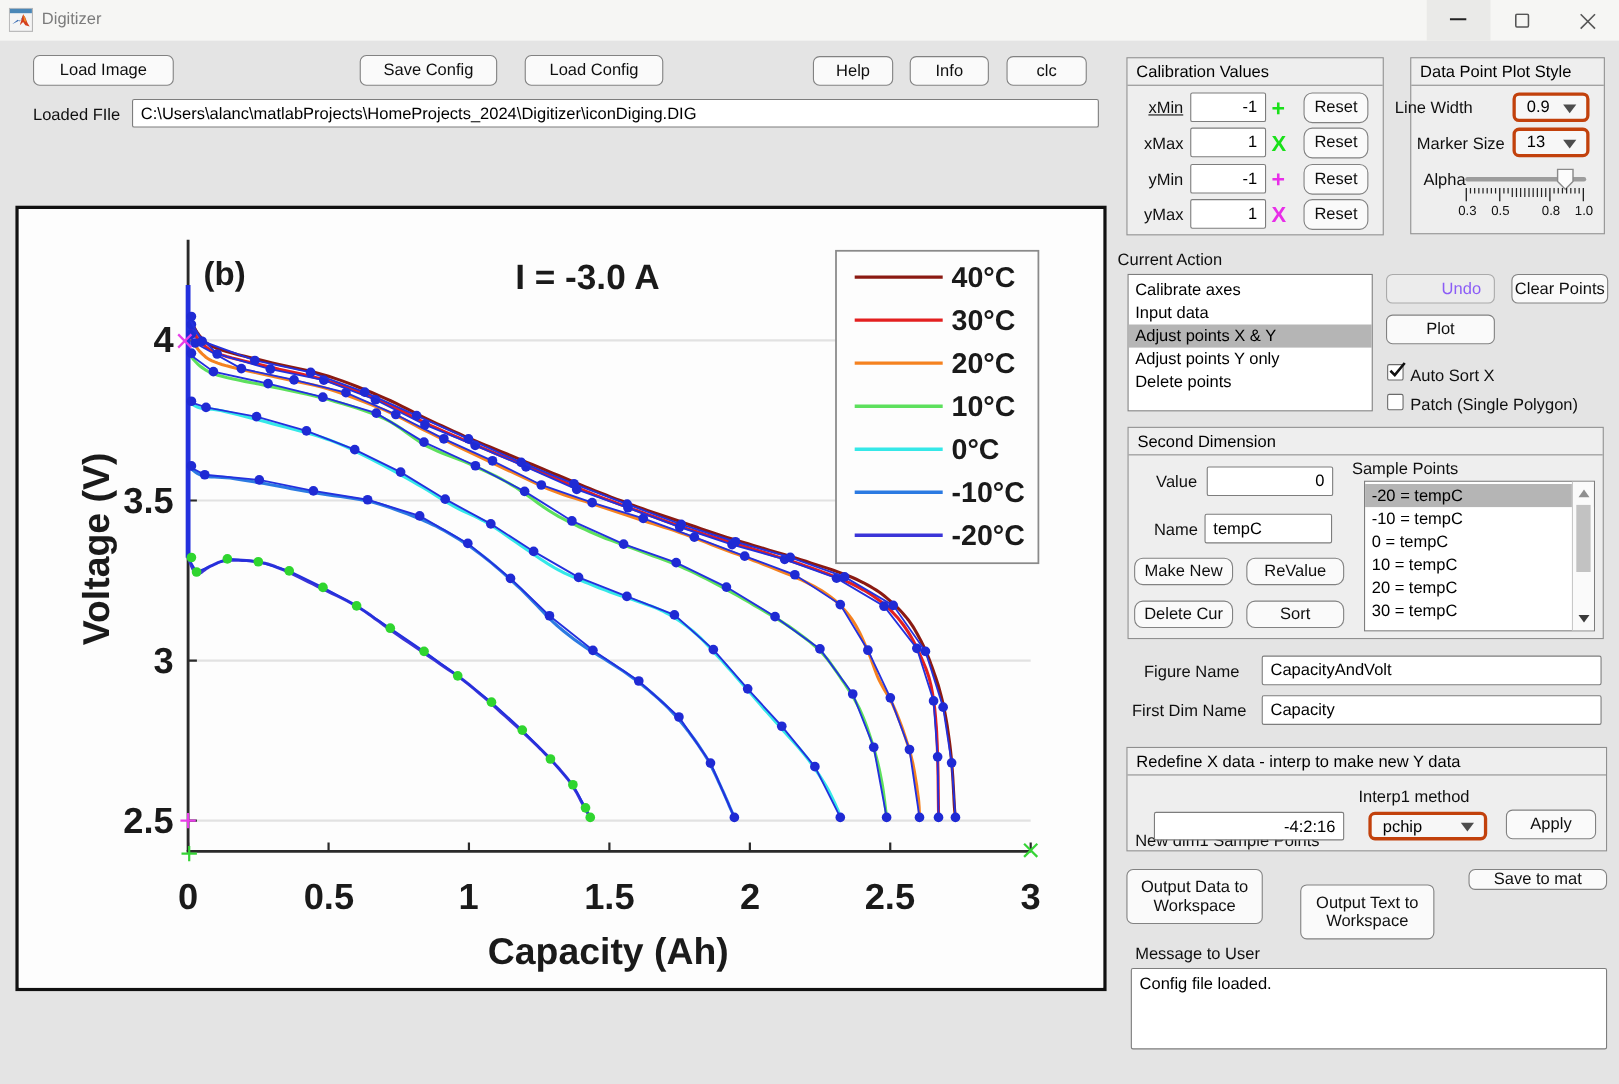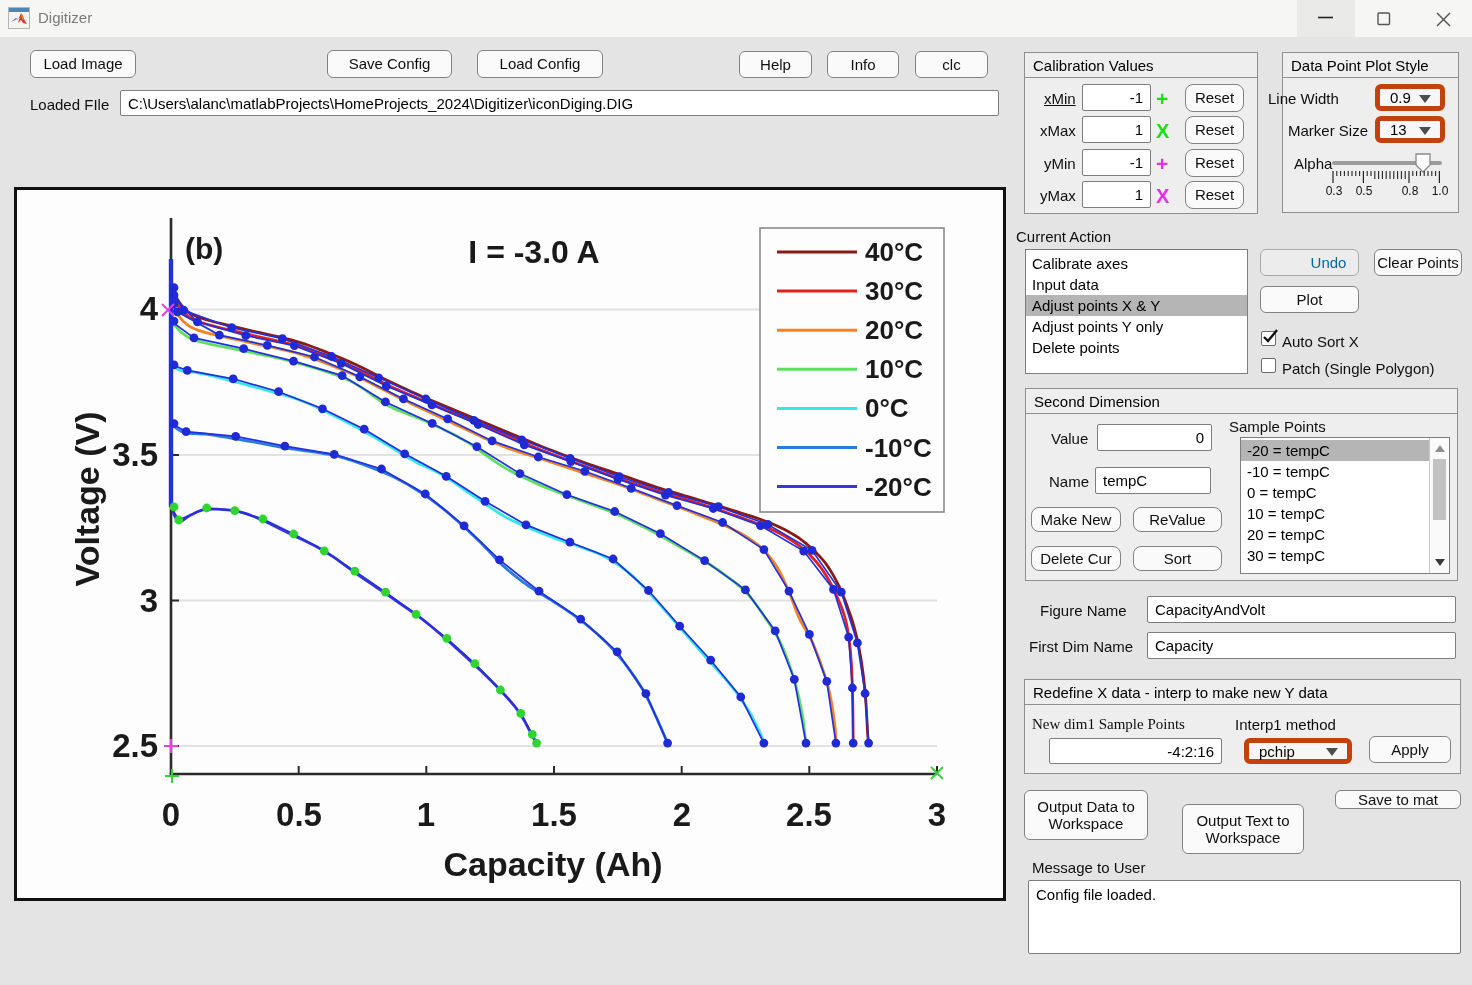--- a/index.html
+++ b/index.html
@@ -5,30 +5,30 @@
 * { margin:0; padding:0; box-sizing:border-box; }
 html,body { width:1472px; height:985px; overflow:hidden; }
 body { font-family:"Liberation Sans",sans-serif; background:#e4e4e4; position:relative; font-size:15px; color:#000; }
 .titlebar { position:absolute; left:0; top:0; width:1472px; height:37px; background:#f6f6f4; }
 .titlebar .ticon { position:absolute; left:8px; top:7px; width:22px; height:22px; }
 .titlebar .ttext { position:absolute; left:38px; top:9px; font-size:15px; color:#7b7b7b; }
 .winbtn { position:absolute; top:0; height:37px; width:58px; }
 .minbtn { left:1297px; background:#eaeae8; }
 .abs { position:absolute; }
 .btn { position:absolute; background:#fafafa; border:1px solid #828282; border-radius:6px; font-family:"Liberation Sans",sans-serif; font-size:15px; color:#0f0f0f; text-align:center; display:flex; align-items:center; justify-content:center; line-height:1.15; }
-.btn.dis { color:#0369a1; border-color:#aaaaaa; background:#ececec;padding-left:38px; }
+.btn.dis { color:#8b5cf6; border-color:#aaaaaa; background:#ececec;padding-left:38px; }
 .field { position:absolute; background:#fff; border:1px solid #7d7d7d; border-radius:2px; font-size:15px; display:flex; align-items:center; padding:0 7px; }
 .field.r { justify-content:flex-end; }
 .lbl { position:absolute; font-size:15px; color:#0f0f0f; white-space:nowrap; }
 .panel { position:absolute; background:#eeeeee; border:1px solid #8f8f8f; }
 .panel .ptitle { position:absolute; left:0; top:0; right:0; height:25px; border-bottom:1px solid #8f8f8f; font-size:15px; padding-left:8px; display:flex; align-items:center; }
 .listbox { position:absolute; background:#fff; border:1px solid #7d7d7d; }
 .li { height:21px; font-size:15px; padding-left:6px; display:flex; align-items:center; white-space:nowrap; }
 .li.sel { background:#b5b5b5; }
-.dd { position:absolute; background:#f7f7f7; border:5px solid #c2410c; border-radius:6px; font-size:15px; display:flex; align-items:center; padding-left:10px; }
+.dd { position:absolute; background:#f7f7f7; border:3px solid #c2410c; border-radius:6px; font-size:15px; display:flex; align-items:center; padding-left:10px; }
 .dd .arr { position:absolute; right:9px; top:50%; margin-top:-3px; width:0; height:0; border-left:6px solid transparent; border-right:6px solid transparent; border-top:8px solid #4d4d4d; }
 .cb { position:absolute; width:15px; height:15px; background:#fff; border:1px solid #6b6b6b; border-radius:2px; }
 .plotbox { position:absolute; left:14px; top:187px; width:992px; height:714px; background:#fdfdfd; border:3px solid #111; }
 </style>
 </head>
 <body>
 
 <div class="titlebar">
   <svg class="ticon" viewBox="0 0 22 22">
     <rect x="0.5" y="0.5" width="21" height="21" fill="#f4f4f4" stroke="#b5b5b5"></rect>
@@ -44,21 +44,21 @@
     <line x1="0" y1="1.5" x2="15" y2="1.5" stroke="#222" stroke-width="1.6"></line>
   </svg>
 <svg class="abs" style="left:1377px;top:12px" width="14" height="14">
     <rect x="1" y="1" width="11.5" height="11.5" fill="none" stroke="#555" stroke-width="1.4" rx="1"></rect>
   </svg>
 <svg class="abs" style="left:1436px;top:12px" width="15" height="15">
     <line x1="1" y1="1" x2="14" y2="14" stroke="#555" stroke-width="1.4"></line>
     <line x1="1" y1="14" x2="14" y2="1" stroke="#555" stroke-width="1.4"></line>
   </svg>
 
-<div class="btn" style="left:30px;top:50px;width:106px;height:28px;">Load Image</div>
+<div class="btn" style="left:30px;top:50px;width:128px;height:28px;">Load Image</div>
 <div class="btn" style="left:327px;top:50px;width:125px;height:28px;">Save Config</div>
 <div class="btn" style="left:462px;top:50px;width:126px;height:28px;margin-left:15px;">Load Config</div>
 <div class="btn" style="left:739px;top:51px;width:73px;height:27px;">Help</div>
 <div class="btn" style="left:827px;top:51px;width:72px;height:27px;">Info</div>
 <div class="btn" style="left:915px;top:51px;width:73px;height:27px;">clc</div>
 <div class="lbl" style="left:30px;top:96px;">Loaded FIle</div>
 <div class="field" style="left:120px;top:90px;width:879px;height:26px;">C:\Users\alanc\matlabProjects\HomeProjects_2024\Digitizer\iconDiging.DIG</div>
 
 <div class="plotbox"></div>
 <svg width="986" height="708" viewBox="0 0 986 708" style="position:absolute;left:17px;top:190px;">
@@ -378,21 +378,21 @@
 <div class="btn" style="left:1133px;top:546px;width:89px;height:25px;border-radius:8px;">Sort</div>
 
 <div class="lbl" style="left:1040px;top:602px;">Figure Name</div>
 <div class="field" style="left:1147px;top:596px;width:309px;height:27px;">CapacityAndVolt</div>
 <div class="lbl" style="left:1029px;top:638px;">First Dim Name</div>
 <div class="field" style="left:1147px;top:632px;width:309px;height:27px;">Capacity</div>
 
 <div class="panel" style="left:1024px;top:679px;width:437px;height:95px;">
   <div class="ptitle">Redefine X data - interp to make new Y data</div>
 </div>
-<div class="lbl" style="left:1032px;top:716px;font-family:Liberation Serif, serif;">New dim1 Sample Points</div>
+<div class="lbl" style="left:1032px;top:756px;">New dim1 Sample Points</div>
 <div class="field r" style="left:1049px;top:738px;width:173px;height:26px;">-4:2:16</div>
 <div class="lbl" style="left:1235px;top:716px;">Interp1 method</div>
 <div class="dd" style="left:1244px;top:738px;width:108px;height:26px;">pchip<span class="arr"></span></div>
 <div class="btn" style="left:1369px;top:736px;width:82px;height:27px;">Apply</div>
 
 <div class="btn" style="left:1024px;top:790px;width:124px;height:50px;">Output Data to<br>Workspace</div>
 <div class="btn" style="left:1182px;top:790px;width:122px;height:50px;margin-top:14px;">Output Text to<br>Workspace</div>
 <div class="btn" style="left:1335px;top:790px;width:126px;height:19px;">Save to mat</div>
 
 <div class="lbl" style="left:1032px;top:859px;">Message to User</div>

